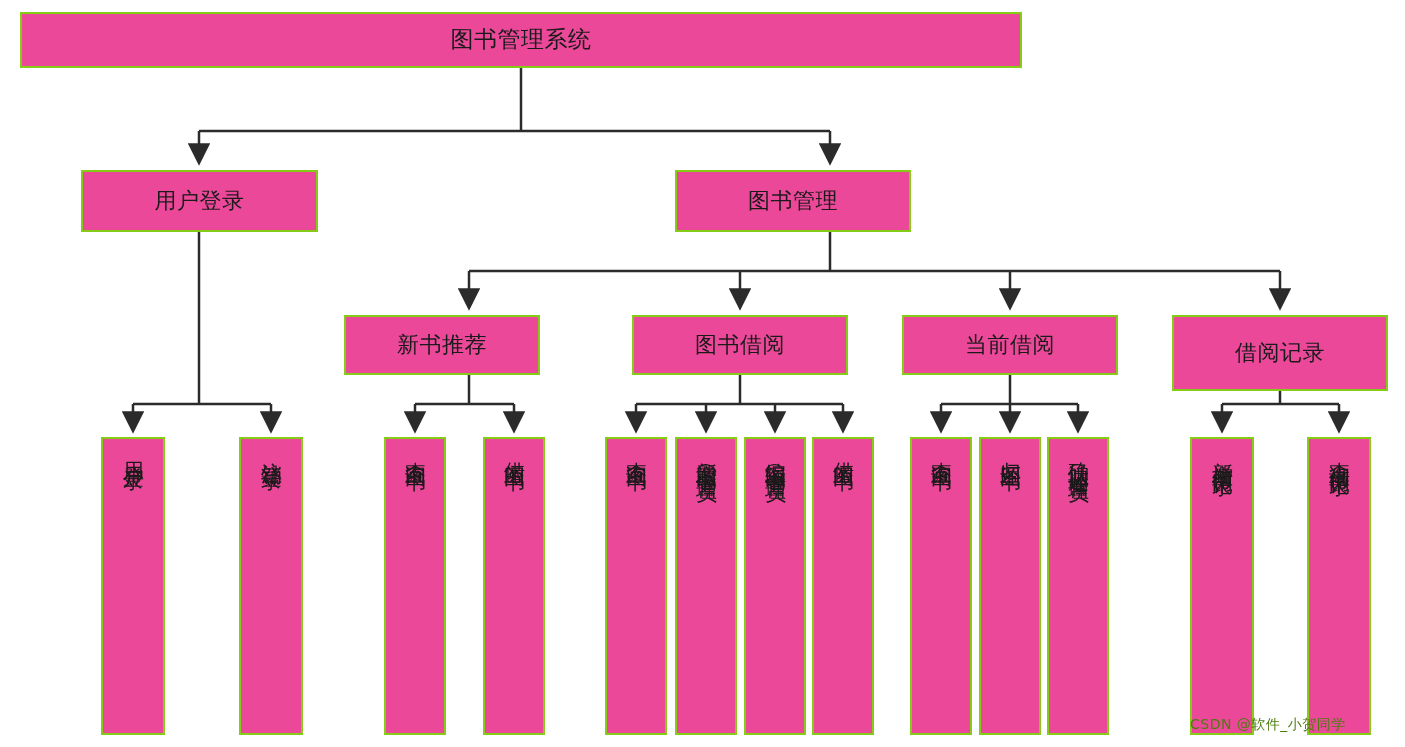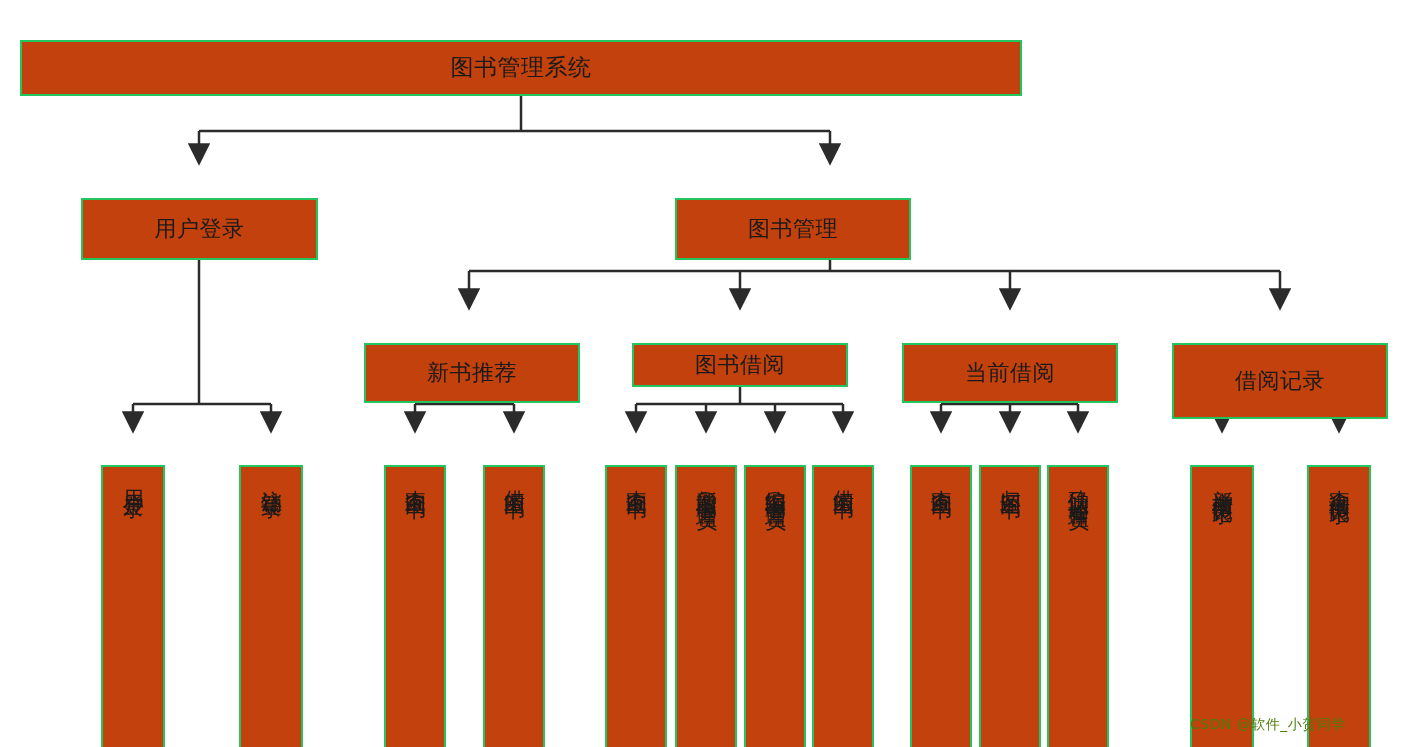--- a/index.html
+++ b/index.html
@@ -21,27 +21,26 @@
     position: absolute;
     left: 0;
     top: 0;
     width: 1405px;
     height: 747px;
     pointer-events: none;
   }
   .node {
     position: absolute;
     box-sizing: border-box;
-    background: #c2410c;
-    border: 2px solid #22c55e;
+    background: #ec4899;
+    border: 2px solid #84cc16;
     display: flex;
     align-items: center;
     justify-content: center;
     color: #1a1a1a;
-    margin-top: 28px;
   }
   .node .label {
     display: block;
     text-align: center;
     line-height: 1.12;
     white-space: nowrap;
   }
   
   .node.h .label {
     font-size: 22px;
@@ -131,24 +130,24 @@
     <span class="label">图书管理系统</span>
   </div>
 
   <div class="node h" style="left:81px; top:170px; width:237px; height:62px;">
     <span class="label">用户登录</span>
   </div>
   <div class="node h" style="left:675px; top:170px; width:236px; height:62px;">
     <span class="label">图书管理</span>
   </div>
 
-  <div class="node h" style="left:364px; top:315px; width:216px; height:60px;">
+  <div class="node h" style="left:344px; top:315px; width:196px; height:60px;">
     <span class="label">新书推荐</span>
   </div>
-  <div class="node h" style="left:632px; top:315px; width:216px; height:44px;">
+  <div class="node h" style="left:632px; top:315px; width:216px; height:60px;">
     <span class="label">图书借阅</span>
   </div>
   <div class="node h" style="left:902px; top:315px; width:216px; height:60px;justify-content:center;">
     <span class="label">当前借阅</span>
   </div>
   <div class="node h" style="left:1172px; top:315px; width:216px; height:76px;">
     <span class="label">借阅记录</span>
   </div>
 
   <div class="node v" style="left:101px; top:437px; width:64px; height:298px;">

